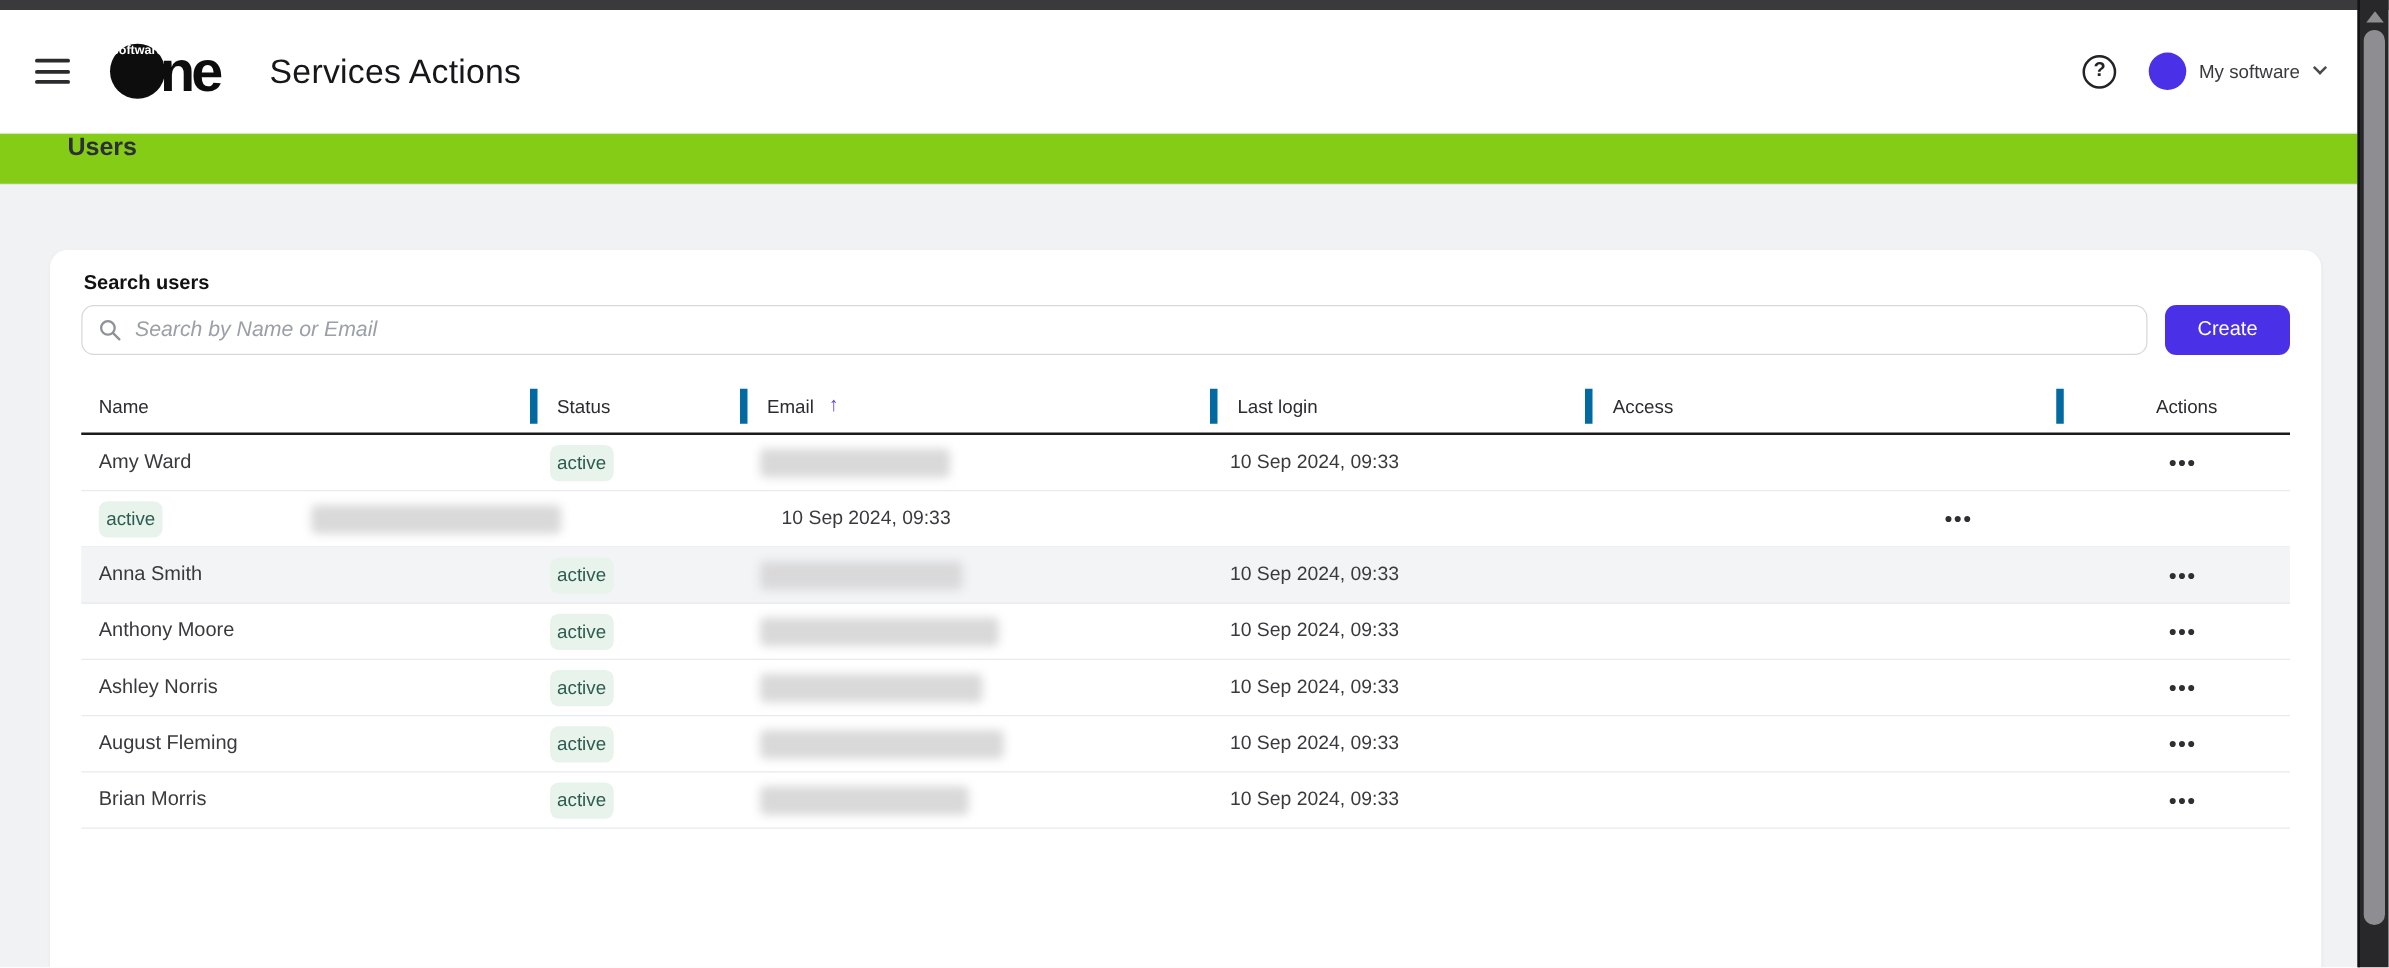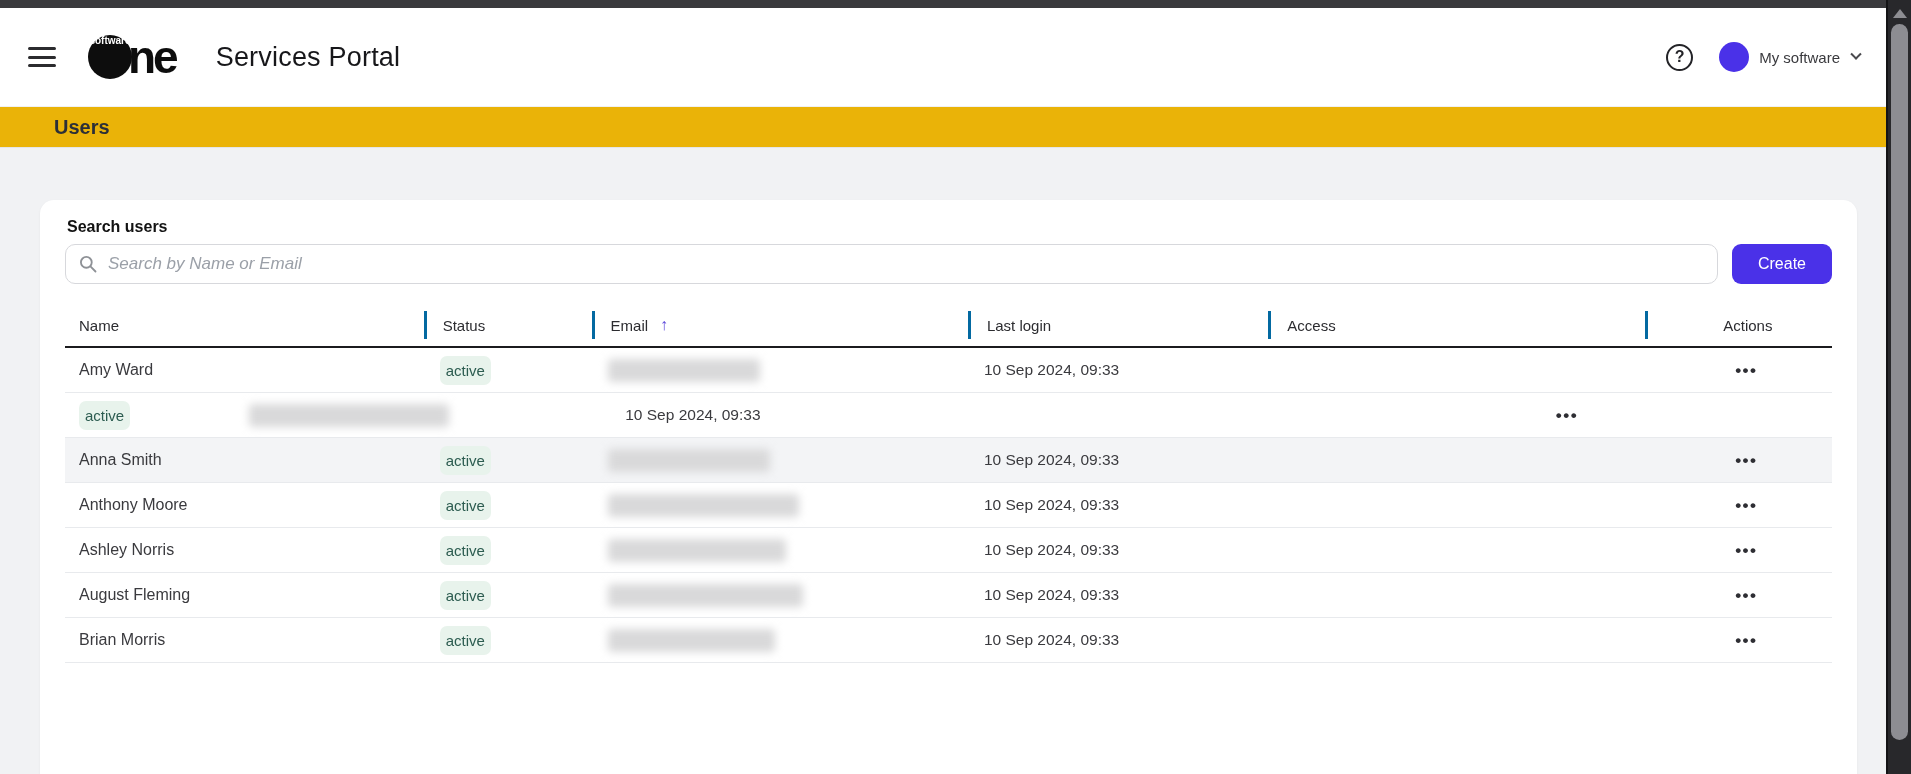--- a/index.html
+++ b/index.html
@@ -27,36 +27,36 @@
   .logo-circle{width:44px;height:44px;border-radius:50%;background:#0d0d0d;color:#fff;display:flex;align-items:flex-start;justify-content:center;font-size:10px;font-weight:700;letter-spacing:0;}
   .logo-rest{font-size:46px;font-weight:800;color:#0d0d0d;letter-spacing:-3px;margin-left:-4px;line-height:1;}
   .app-title{font-size:27px;font-weight:500;color:#17171a;margin-left:40px;letter-spacing:0.2px;}
   .header-right{margin-left:auto;display:flex;align-items:center;gap:26px;}
   .help-icon{width:27px;height:27px;border:2.5px solid #232327;border-radius:50%;display:flex;align-items:center;justify-content:center;font-size:16px;font-weight:700;color:#232327;cursor:pointer;}
   .account{display:flex;align-items:center;gap:10px;cursor:pointer;}
   .avatar{width:30px;height:30px;border-radius:50%;background:var(--accent);}
   .account-label{font-size:15px;color:#3a3a3e;}
   .chevron{width:8px;height:8px;border-right:2px solid #4a4a4e;border-bottom:2px solid #4a4a4e;transform:rotate(45deg) translate(-2px,-2px);margin-left:2px;}
   
-  .subheader{height:41px;background:#eab308;display:flex;align-items:center;padding:0 54px;border-bottom:1px solid #e4e5e8;}
+  .subheader{height:41px;background:#84cc16;display:flex;align-items:flex-start;padding:0 54px;border-bottom:1px solid #e4e5e8;}
   .breadcrumb{font-size:20px;font-weight:700;color:#2b2f38;}
   
   .content{background:#f1f2f4;height:626px;overflow:hidden;padding:52px 29px 0 40px;}
   .card{background:#fff;border-radius:14px;box-shadow:0 1px 3px rgba(0,0,0,0.05);padding:18px 25px 0 25px;height:640px;}
   .search-label{font-size:16px;font-weight:700;color:#121212;margin:0 0 8px 2px;}
   .toolbar-row{display:flex;align-items:center;}
   .search-wrap{position:relative;flex:1;}
   .search-input{width:100%;height:40px;border:1px solid #d7d8dc;border-radius:10px;padding:0 14px 0 42px;font-size:17px;font-family:"Liberation Sans",sans-serif;color:#333;outline:none;background:#fff;}
   .search-input::placeholder{color:#9ba0a8;font-style:italic;}
   .search-icon{position:absolute;left:13px;top:10px;width:20px;height:20px;}
   .create-btn{margin-left:14px;height:40px;min-width:100px;padding:0 24px;background:var(--accent);color:#fff;border:none;border-radius:9px;font-size:16px;font-weight:500;font-family:"Liberation Sans",sans-serif;cursor:pointer;}
   
   .table{margin-top:20px;}
   .thead{display:flex;align-items:center;height:44px;border-bottom:2px solid #1b1b1e;}
-  .th{font-size:15px;font-weight:500;color:#2c2c30;display:flex;align-items:center;height:28px;padding-left:16px;border-left:3px solid #0369a1;}
+  .th{font-size:15px;font-weight:500;color:#2c2c30;display:flex;align-items:center;height:28px;padding-left:16px;border-left:6px solid #0369a1;}
   .th:first-child{border-left:none;padding-left:14px;}
   .sort-arrow{color:#5f4bdb;font-size:16px;font-weight:700;margin-left:12px;cursor:pointer;}
   .col-name{flex:0 0 20.3%;}
   .col-status{flex:0 0 9.5%;}
   .col-email{flex:0 0 21.3%;}
   .col-login{flex:0 0 17%;}
   .col-access{flex:0 0 21.3%;}
   .col-actions{flex:1 1 auto;justify-content:center;}
   .trow{display:flex;align-items:center;height:45px;border-bottom:1px solid #e8eaed;}
   .trow.highlighted{background:#f3f4f6;}
@@ -85,21 +85,21 @@
       <span></span>
         <span></span>
         <span></span>
     </div>
     <div class="logo">
       <div class="logo-circle">
         <span>software</span>
       </div>
       <span class="logo-rest">ne</span>
     </div>
-    <h1 class="app-title">Services Portal</h1>
+    <h1 class="app-title">Services Actions</h1>
     <div class="header-right">
       <div class="help-icon">
         <span>?</span>
       </div>
       <div class="account">
         <div class="avatar"></div>
         <span class="account-label">My software</span>
         <span class="chevron"></span>
       </div>
     </div>

